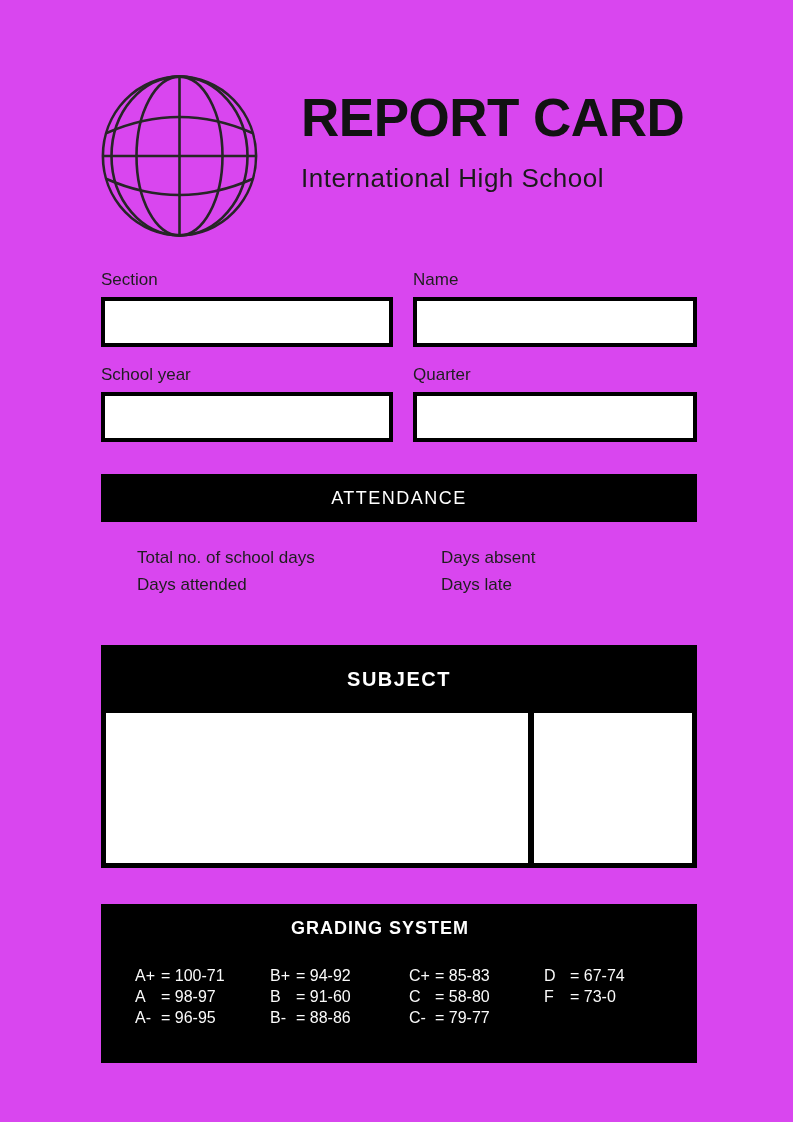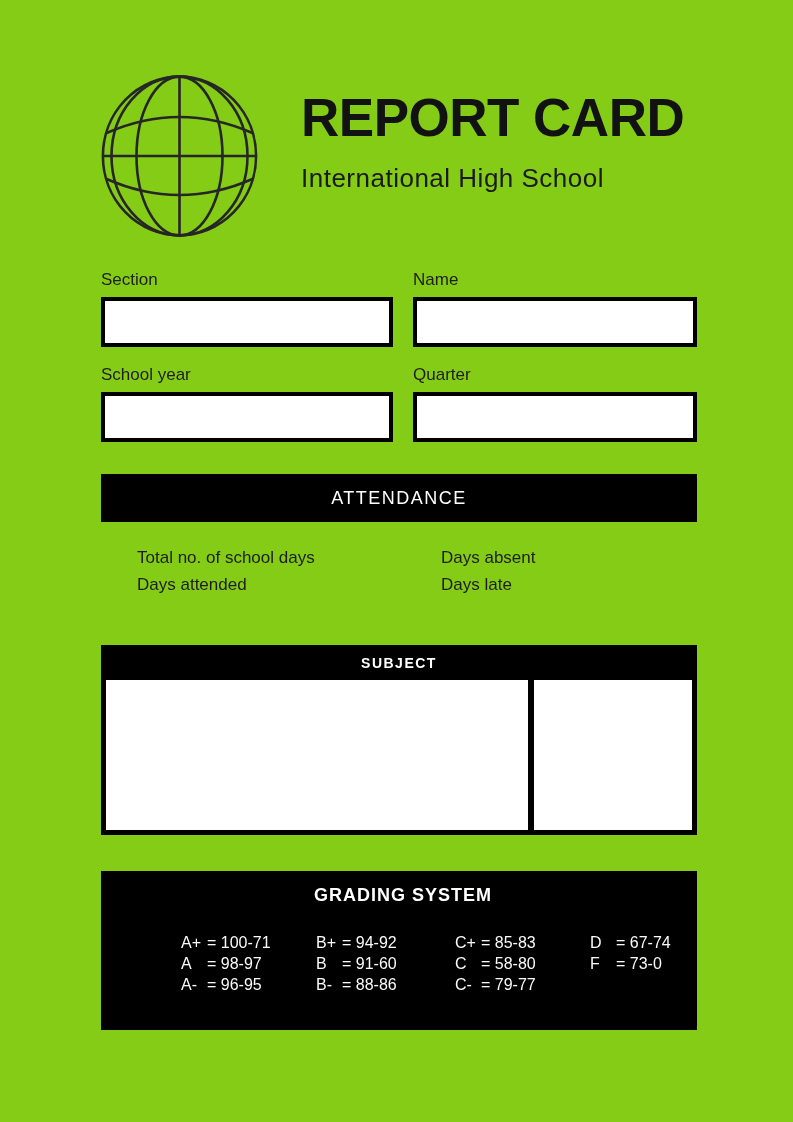--- a/index.html
+++ b/index.html
@@ -1,20 +1,20 @@
 <!DOCTYPE html>
 <html><head>
 <meta charset="utf-8">
 <style>
   html,body { margin:0; padding:0; background:#e9e9e9; }
   .page {
     position:relative;
     width:793px; height:1122px;
     margin:0 auto;
-    background:#84cc16;
+    background:#d946ef;
     font-family:"Liberation Sans", sans-serif;
     color:#1e1e1e;
     overflow:hidden;
   }
   .content { position:absolute; left:101px; top:75px; width:596px; }
 
   
   .header { display:flex; align-items:flex-start; }
   .globe { width:157px; height:162px; flex:0 0 157px; }
   .title-block { margin-left:43px; margin-top:16px; }
@@ -54,34 +54,34 @@
   .att-grid {
     margin-top:22px;
     display:grid; grid-template-columns:292px 284px; column-gap:12px;
   }
   .att-col { padding-left:36px; }
   .att-item { display:block; font-size:17px; line-height:27px; color:#1e1e1e; }
 
   
   .subject { margin-top:47px; background:#000000; }
   .subject-header {
-    height:35px; color:#ffffff;
+    height:68px; color:#ffffff;
     display:flex; align-items:center; justify-content:center;
-    font-size:14px; font-weight:bold; letter-spacing:1.5px;border-radius:8px;
+    font-size:20px; font-weight:bold; letter-spacing:1.5px;border-radius:8px;
   }
   .subject-body {
     display:grid; grid-template-columns:422px 158px;
     column-gap:6px; padding:0 5px 5px 5px; height:150px;
   }
   .subject-cell { background:#ffffff; }
 
   
   .grading {
     margin-top:36px; background:#000000; height:159px;
-    box-sizing:border-box; padding-top:14px; color:#ffffff;padding-left:46px;
+    box-sizing:border-box; padding-top:14px; color:#ffffff;
   }
   .grading-heading {
     text-align:center; font-size:18px; font-weight:bold;
     letter-spacing:1px; padding-right:38px;
   }
   .grading-cols {
     margin-top:26px; padding-left:34px;
     display:grid; grid-template-columns:135px 139px 135px 1fr;
   }
   .g-row { display:grid; grid-template-columns:26px auto; line-height:21px; }

